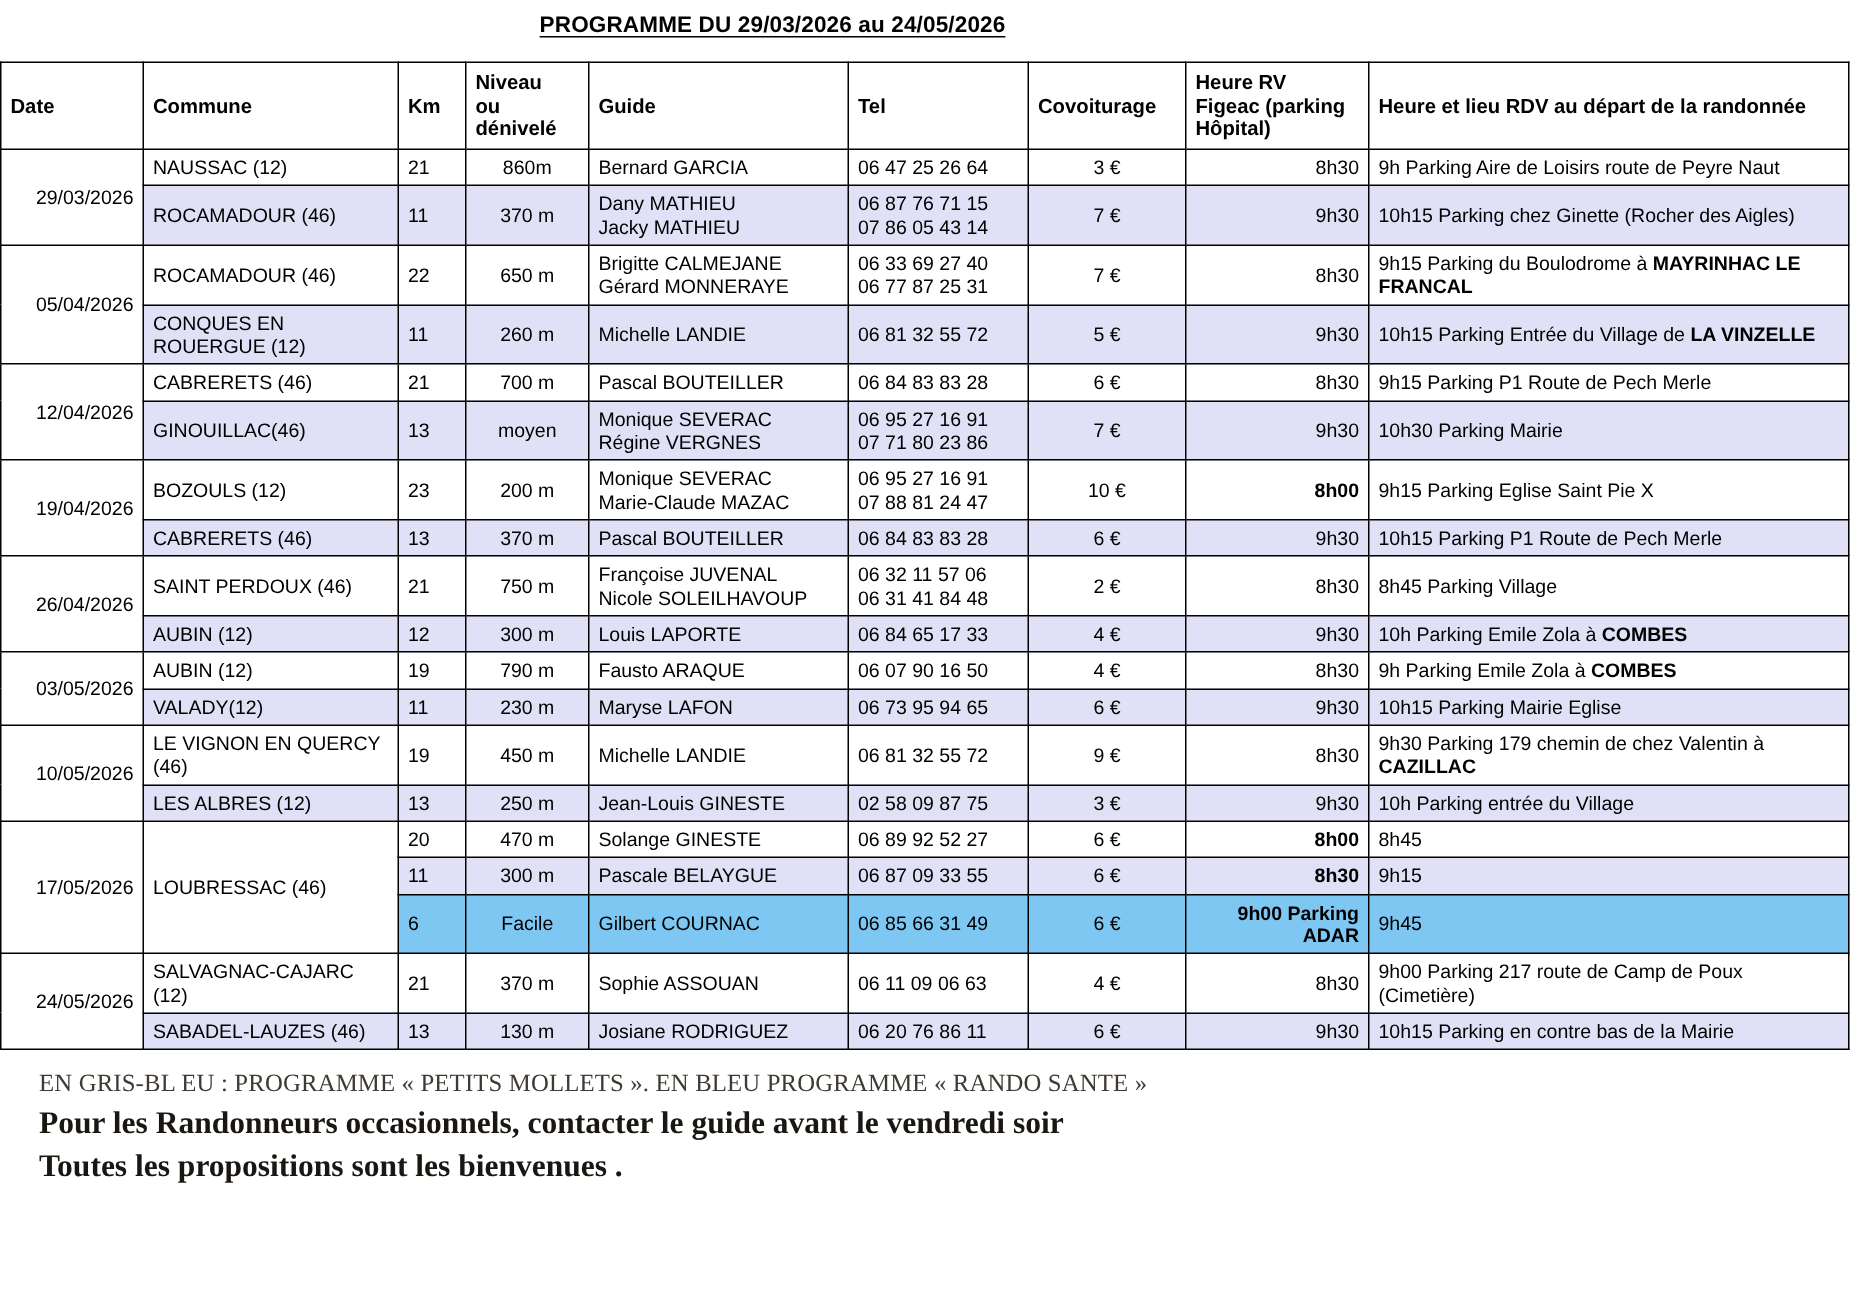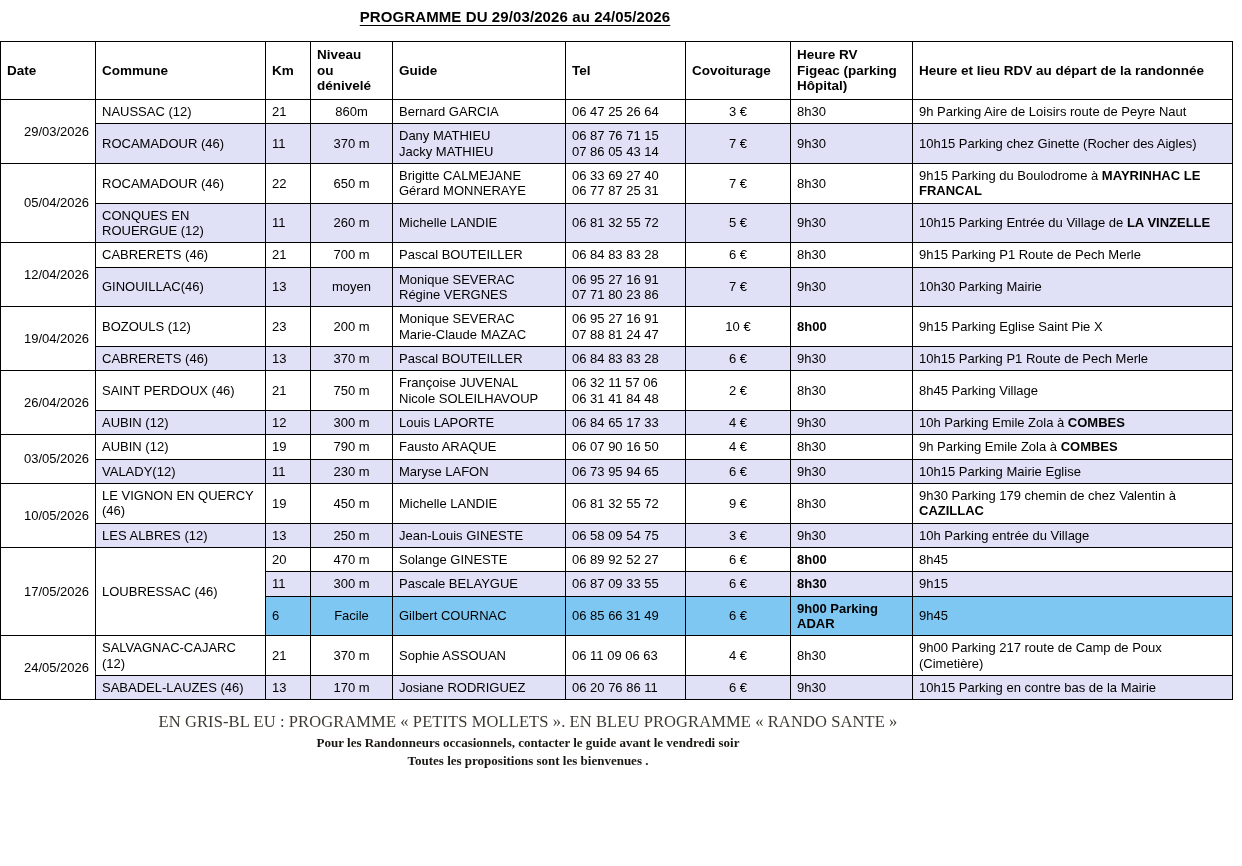--- a/index.html
+++ b/index.html
@@ -78,36 +78,35 @@
     text-align: right;
     vertical-align: middle;
     font-size: 13px;
   }
   td.commune  { text-align: left; }
   td.km       { }
   td.niveau   { text-align: center; margin-left: 11px; }
   td.guide    { text-align: left; }
   td.tel      { text-align: left; }
   td.covoit   { text-align: center; }
-  td.heurerv  { text-align: left; }
+  td.heurerv  { text-align: right; }
   td.rdv      { text-align: left; margin-left: 28px; }
 
   tr.shade td  { background: #e0e0f6; }
   tr.blue  td  { background: #7ec7f2; }
   td.plain-bg  { background: #ffffff !important; }
 
   .b { font-weight: bold; }
 
   .notes {
     margin: 10px 0 0 26px;
     font-family: "Liberation Serif", serif;
     line-height: 1.42;
-    text-align: center;
-  }
-  .note-line { font-size: 13px; }
+  }
+  .note-line { font-size: 21px; }
   .note-1 {
     color: #3f3a33;
     font-weight: normal;
     font-size: 16.5px;
     letter-spacing: 0.1px;
   }
   .note-b { font-weight: bold; color: #1a1713; }
   .u { text-decoration: underline; text-underline-offset: 2px; }
 </style>
 </head>
@@ -353,21 +352,21 @@
           <td class="rdv"><span>9h30 Parking 179 chemin de chez Valentin à </span><span class="b">CAZILLAC</span></td>
         </tr>
         <tr class="shade">
           <td class="commune">LES ALBRES (12)</td>
           <td class="km">13</td>
           <td class="niveau">250 m</td>
           <td class="guide">
             <div>Jean-Louis GINESTE</div>
           </td>
           <td class="tel">
-            <div>06 58 09 54 75</div>
+            <div>02 58 09 87 75</div>
           </td>
           <td class="covoit">3 €</td>
           <td class="heurerv">9h30</td>
           <td class="rdv"><span>10h Parking entrée du Village</span></td>
         </tr>
         <tr>
           <td class="date plain-bg" rowspan="3">17/05/2026</td>
           <td class="commune plain-bg" rowspan="3">LOUBRESSAC (46)</td>
           <td class="km">20</td>
           <td class="niveau">470 m</td>
@@ -418,21 +417,21 @@
           <td class="tel">
             <div>06 11 09 06 63</div>
           </td>
           <td class="covoit">4 €</td>
           <td class="heurerv">8h30</td>
           <td class="rdv"><span>9h00 Parking 217 route de Camp de Poux (Cimetière)</span></td>
         </tr>
         <tr class="shade">
           <td class="commune">SABADEL-LAUZES (46)</td>
           <td class="km">13</td>
-          <td class="niveau">170 m</td>
+          <td class="niveau">130 m</td>
           <td class="guide">
             <div>Josiane RODRIGUEZ</div>
           </td>
           <td class="tel">
             <div>06 20 76 86 11</div>
           </td>
           <td class="covoit">6 €</td>
           <td class="heurerv">9h30</td>
           <td class="rdv"><span>10h15 Parking en contre bas de la Mairie</span></td>
         </tr>

